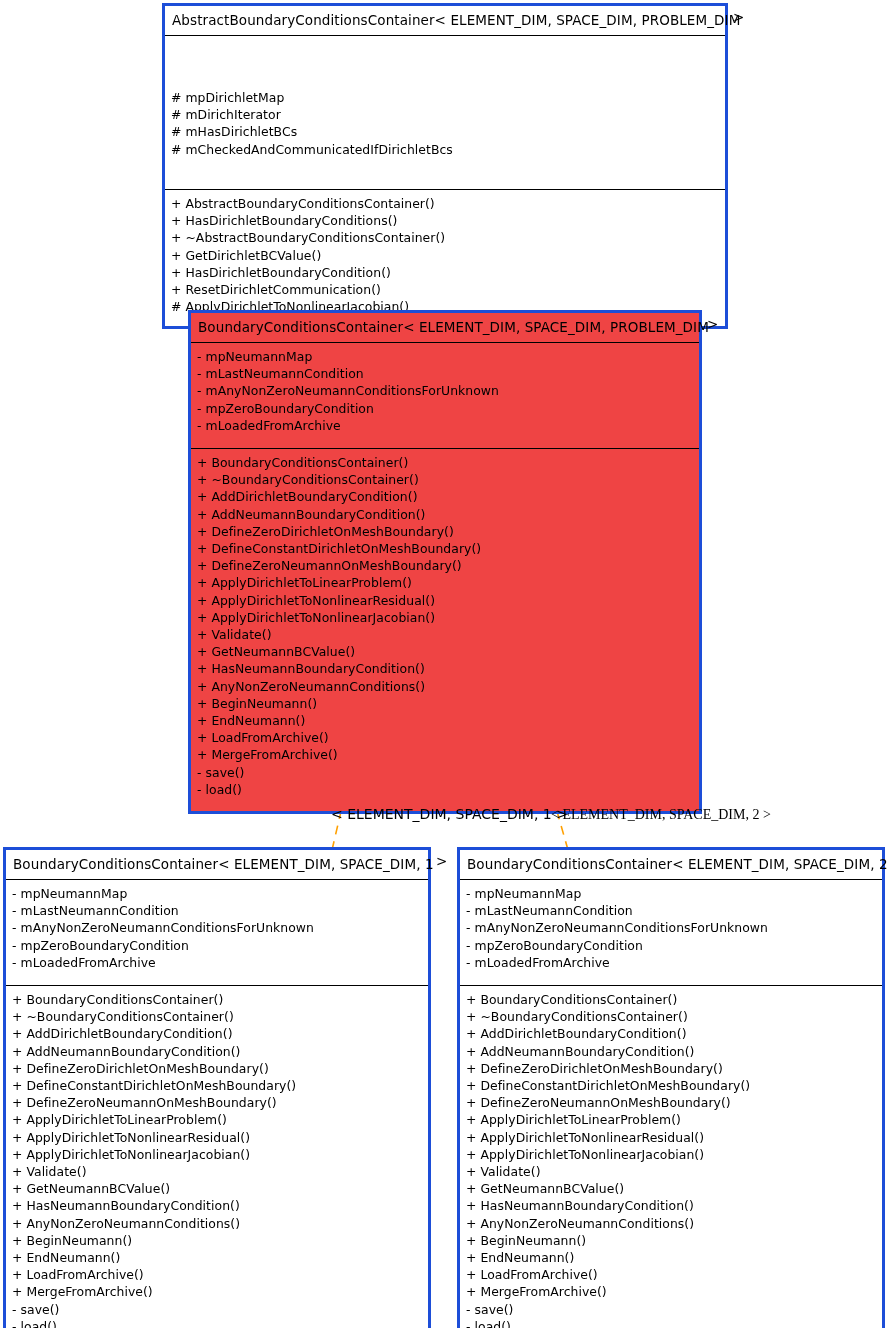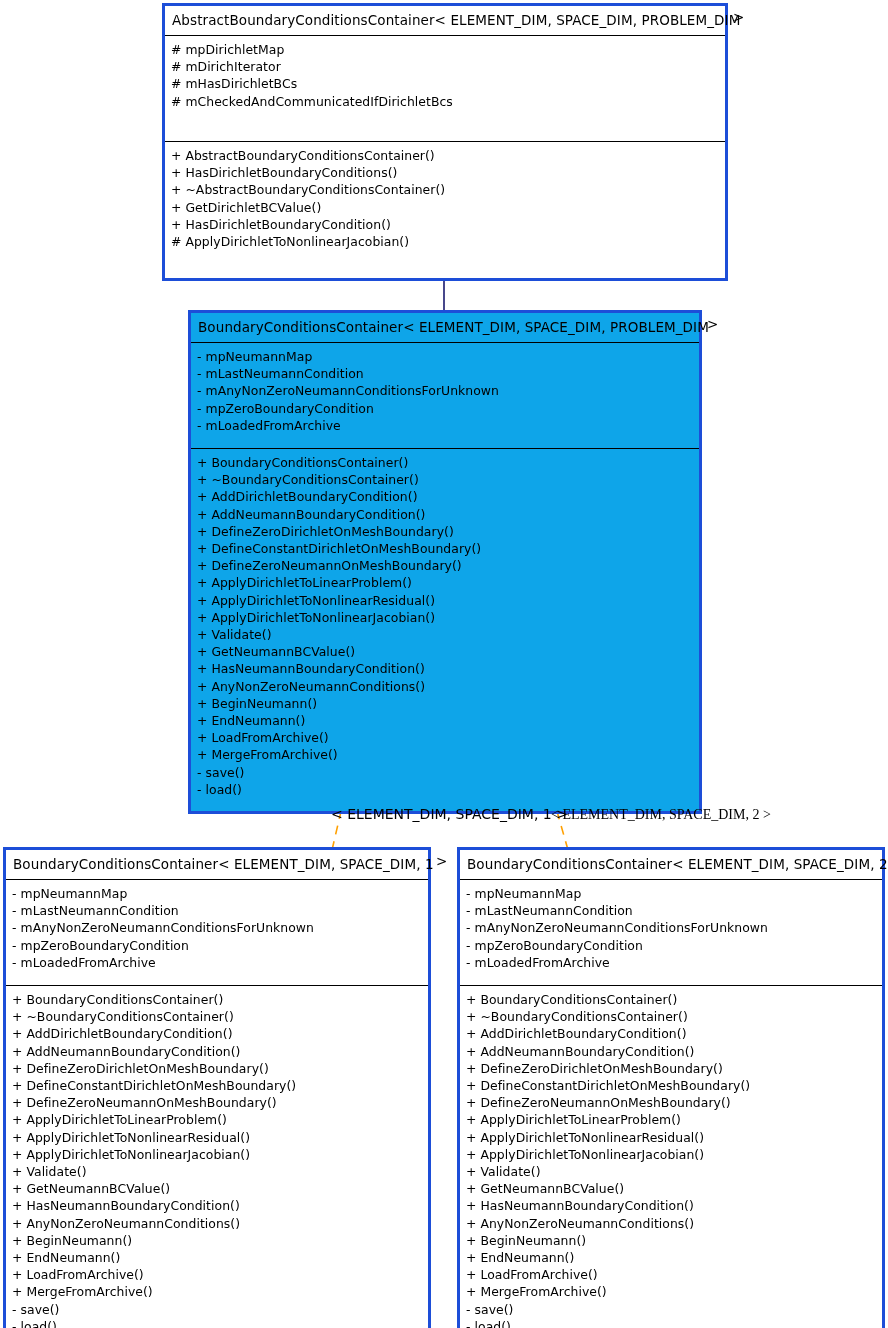--- a/index.html
+++ b/index.html
@@ -28,21 +28,21 @@
     overflow: visible;
     pointer-events: none;
   }
   .uml-class {
     position: absolute;
     box-sizing: border-box;
     border: 3px solid #1d4ed8;
     background: #ffffff;
   }
   .uml-class.filled {
-    background: #0ea5e9;
+    background: #ef4444;
   }
   .class-title {
     font-size: 13.5px;
     line-height: 15px;
     color: #000000;
     padding: 7px 6px 7px 7px;
     white-space: nowrap;
     text-align: center;
     border-bottom: 1px solid #000000;
     letter-spacing: 0.1px;
@@ -94,32 +94,33 @@
     </g>
 
     <g>
       <path d="M 568 850 L 551 790" stroke="#ffa000" stroke-width="1.6" fill="none" stroke-dasharray="9,7"></path>
       <polygon points="549,782 545,800 559,797" fill="#ffa000"></polygon>
     </g>
   </svg>
 
   <div class="uml-class" style="left:162px; top:3px; width:566px;">
     <div class="class-title">AbstractBoundaryConditionsContainer&lt; ELEMENT_DIM, SPACE_DIM, PROBLEM_DIM</div>
-    <div class="class-section" style="height:94px;">
+    <div class="class-section" style="height:94px;margin-top:48px;">
       <div class="member"># mpDirichletMap</div>
       <div class="member"># mDirichIterator</div>
       <div class="member"># mHasDirichletBCs</div>
       <div class="member"># mCheckedAndCommunicatedIfDirichletBcs</div>
     </div>
     <div class="class-section" style="height:125px;">
       <div class="member">+ AbstractBoundaryConditionsContainer()</div>
       <div class="member">+ HasDirichletBoundaryConditions()</div>
       <div class="member">+ ~AbstractBoundaryConditionsContainer()</div>
       <div class="member">+ GetDirichletBCValue()</div>
       <div class="member">+ HasDirichletBoundaryCondition()</div>
+      <div class="member">+ ResetDirichletCommunication()</div>
       <div class="member"># ApplyDirichletToNonlinearJacobian()</div>
     </div>
   </div>
   <div class="overflow-gt" style="left:733px; top:10px;">&gt;</div>
 
   <div class="uml-class filled" style="left:188px; top:310px; width:514px;">
     <div class="class-title">BoundaryConditionsContainer&lt; ELEMENT_DIM, SPACE_DIM, PROBLEM_DIM</div>
     <div class="class-section" style="height:94px;">
       <div class="member">- mpNeumannMap</div>
       <div class="member">- mLastNeumannCondition</div>

